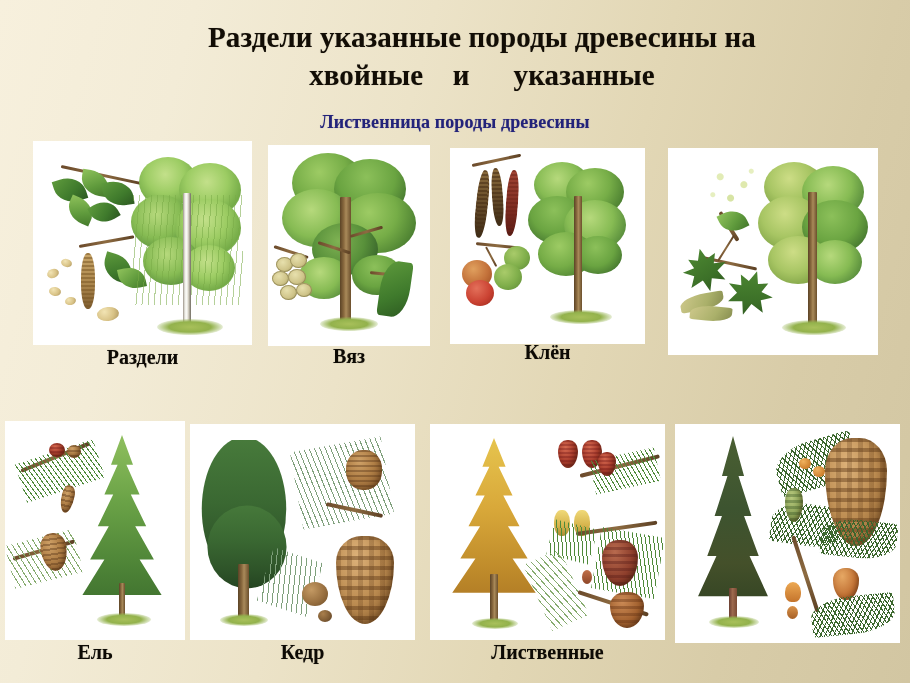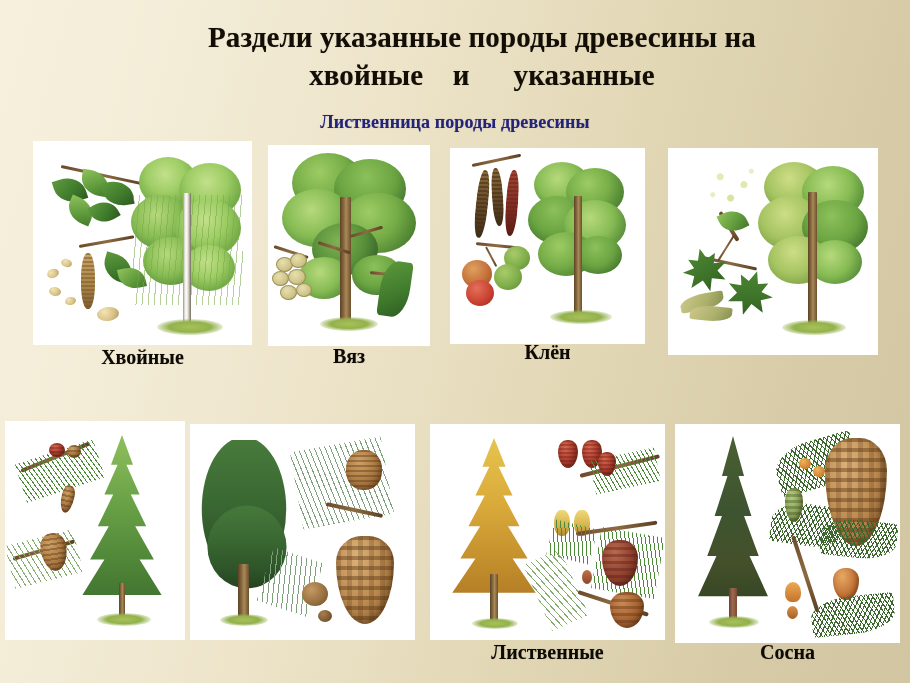--- a/index.html
+++ b/index.html
@@ -303,21 +303,21 @@
       <div class="el blob crown-birch" style="left:146px; top:22px; width:62px; height:54px;"></div>
       <div class="el blob crown-b2" style="left:98px; top:54px; width:60px; height:54px;"></div>
       <div class="el blob crown-birch" style="left:142px; top:58px; width:66px; height:58px;"></div>
       <div class="el blob crown-b2" style="left:110px; top:96px; width:56px; height:48px;"></div>
       <div class="el blob crown-birch" style="left:150px; top:104px; width:52px; height:46px;"></div>
       <div class="el weeping" style="left:100px; top:54px; width:110px; height:110px;"></div>
       <div class="el trunk birch" style="left:150px; top:52px; width:8px; height:136px;"></div>
       <div class="el ground" style="left:124px; top:178px; width:66px; height:16px;"></div>
     </div>
   </div>
-  <div class="caption" style="left:33px; top:346px; width:219px;">Хвойные</div>
+  <div class="caption" style="left:33px; top:346px; width:219px;">Раздели</div>
 
   <div class="panel" style="left:268px; top:145px; width:162px; height:201px;">
     <div class="art">
       <div class="el blob crown-b1" style="left:24px; top:8px; width:72px; height:60px;"></div>
       <div class="el blob crown-b3" style="left:66px; top:14px; width:72px; height:60px;"></div>
       <div class="el blob crown-b2" style="left:14px; top:44px; width:70px; height:58px;"></div>
       <div class="el blob crown-b1" style="left:72px; top:48px; width:76px; height:60px;"></div>
       <div class="el blob crown-dk" style="left:44px; top:78px; width:66px; height:52px;"></div>
       <div class="el blob crown-b2" style="left:30px; top:112px; width:52px; height:42px;"></div>
       <div class="el blob crown-b3" style="left:84px; top:110px; width:50px; height:40px;"></div>
@@ -404,40 +404,42 @@
 
       <div class="el twig" style="left:8px; top:136px; width:64px; height:4px; transform:rotate(-16deg);"></div>
       <div class="el needles pale" style="left:4px; top:116px; width:70px; height:44px; transform:rotate(-14deg);"></div>
       <div class="el cone" style="left:36px; top:112px; width:26px; height:38px; transform:rotate(-8deg);"></div>
 
       <div class="el conifer" style="left:62px; top:14px; width:110px; height:186px;"></div>
       <div class="el trunk" style="left:114px; top:162px; width:6px; height:36px;"></div>
       <div class="el ground" style="left:92px; top:192px; width:54px; height:13px;"></div>
     </div>
   </div>
+  <div class="caption" style="left:5px; top:641px; width:180px;">Ель</div>
 
   <div class="panel" style="left:190px; top:424px; width:225px; height:216px;">
     <div class="art">
 
       <div class="el conifer cedar" style="left:6px; top:16px; width:96px; height:150px;"></div>
       <div class="el conifer cedar" style="left:14px; top:78px; width:86px; height:90px; clip-path:ellipse(46% 46% at 50% 50%);"></div>
       <div class="el trunk" style="left:48px; top:140px; width:11px; height:56px;"></div>
       <div class="el ground" style="left:30px; top:190px; width:48px; height:12px;"></div>
 
       <div class="el needles blue" style="left:106px; top:20px; width:92px; height:78px; transform:rotate(-10deg);"></div>
       <div class="el twig" style="left:136px; top:78px; width:58px; height:4px; transform:rotate(12deg);"></div>
       <div class="el cone" style="left:156px; top:26px; width:36px; height:40px; border-radius:46%;"></div>
 
       <div class="el needles blue" style="left:74px; top:130px; width:52px; height:56px; transform:rotate(18deg);"></div>
 
       <div class="el seed" style="left:112px; top:158px; width:26px; height:24px; background:radial-gradient(circle at 36% 32%,#c49a64 0%,#9a7141 55%,#6d4d28 100%);"></div>
       <div class="el seed" style="left:128px; top:186px; width:14px; height:12px; background:radial-gradient(circle at 36% 32%,#a97f4c 0%,#7d5a33 60%,#523a1f 100%);"></div>
       <div class="el cone big" style="left:146px; top:112px; width:58px; height:88px;"></div>
     </div>
   </div>
+  <div class="caption" style="left:190px; top:641px; width:225px;">Кедр</div>
 
   <div class="panel" style="left:430px; top:424px; width:235px; height:216px;">
     <div class="art">
 
       <div class="el conifer larch" style="left:6px; top:14px; width:116px; height:180px;"></div>
       <div class="el trunk" style="left:60px; top:150px; width:8px; height:50px;"></div>
       <div class="el ground" style="left:42px; top:194px; width:46px; height:11px;"></div>
 
       <div class="el cone red" style="left:128px; top:16px; width:20px; height:28px;"></div>
       <div class="el cone red" style="left:152px; top:16px; width:20px; height:28px;"></div>
@@ -484,15 +486,14 @@
 
       <div class="el twig" style="left:118px; top:110px; width:80px; height:4px; transform:rotate(72deg);"></div>
 
       <div class="el seed" style="left:110px; top:158px; width:16px; height:20px; background:linear-gradient(180deg,#eda953 0%,#c4742c 100%); border-radius:50% 50% 40% 40%;"></div>
       <div class="el seed" style="left:112px; top:182px; width:11px; height:13px; background:linear-gradient(180deg,#d9934a 0%,#a65f25 100%);"></div>
       <div class="el cone" style="left:158px; top:144px; width:26px; height:32px; background:radial-gradient(ellipse at 36% 26%,#e6a864 0%,#c06f32 60%,#8d4a1e 95%);"></div>
 
       <div class="el sprig" style="left:136px; top:172px; width:84px; height:38px; transform:rotate(-6deg);"></div>
     </div>
   </div>
-  <div class="caption" style="left:675px; top:641px; width:225px;">Сосна</div>
 
 </div>
 
 </body></html>

